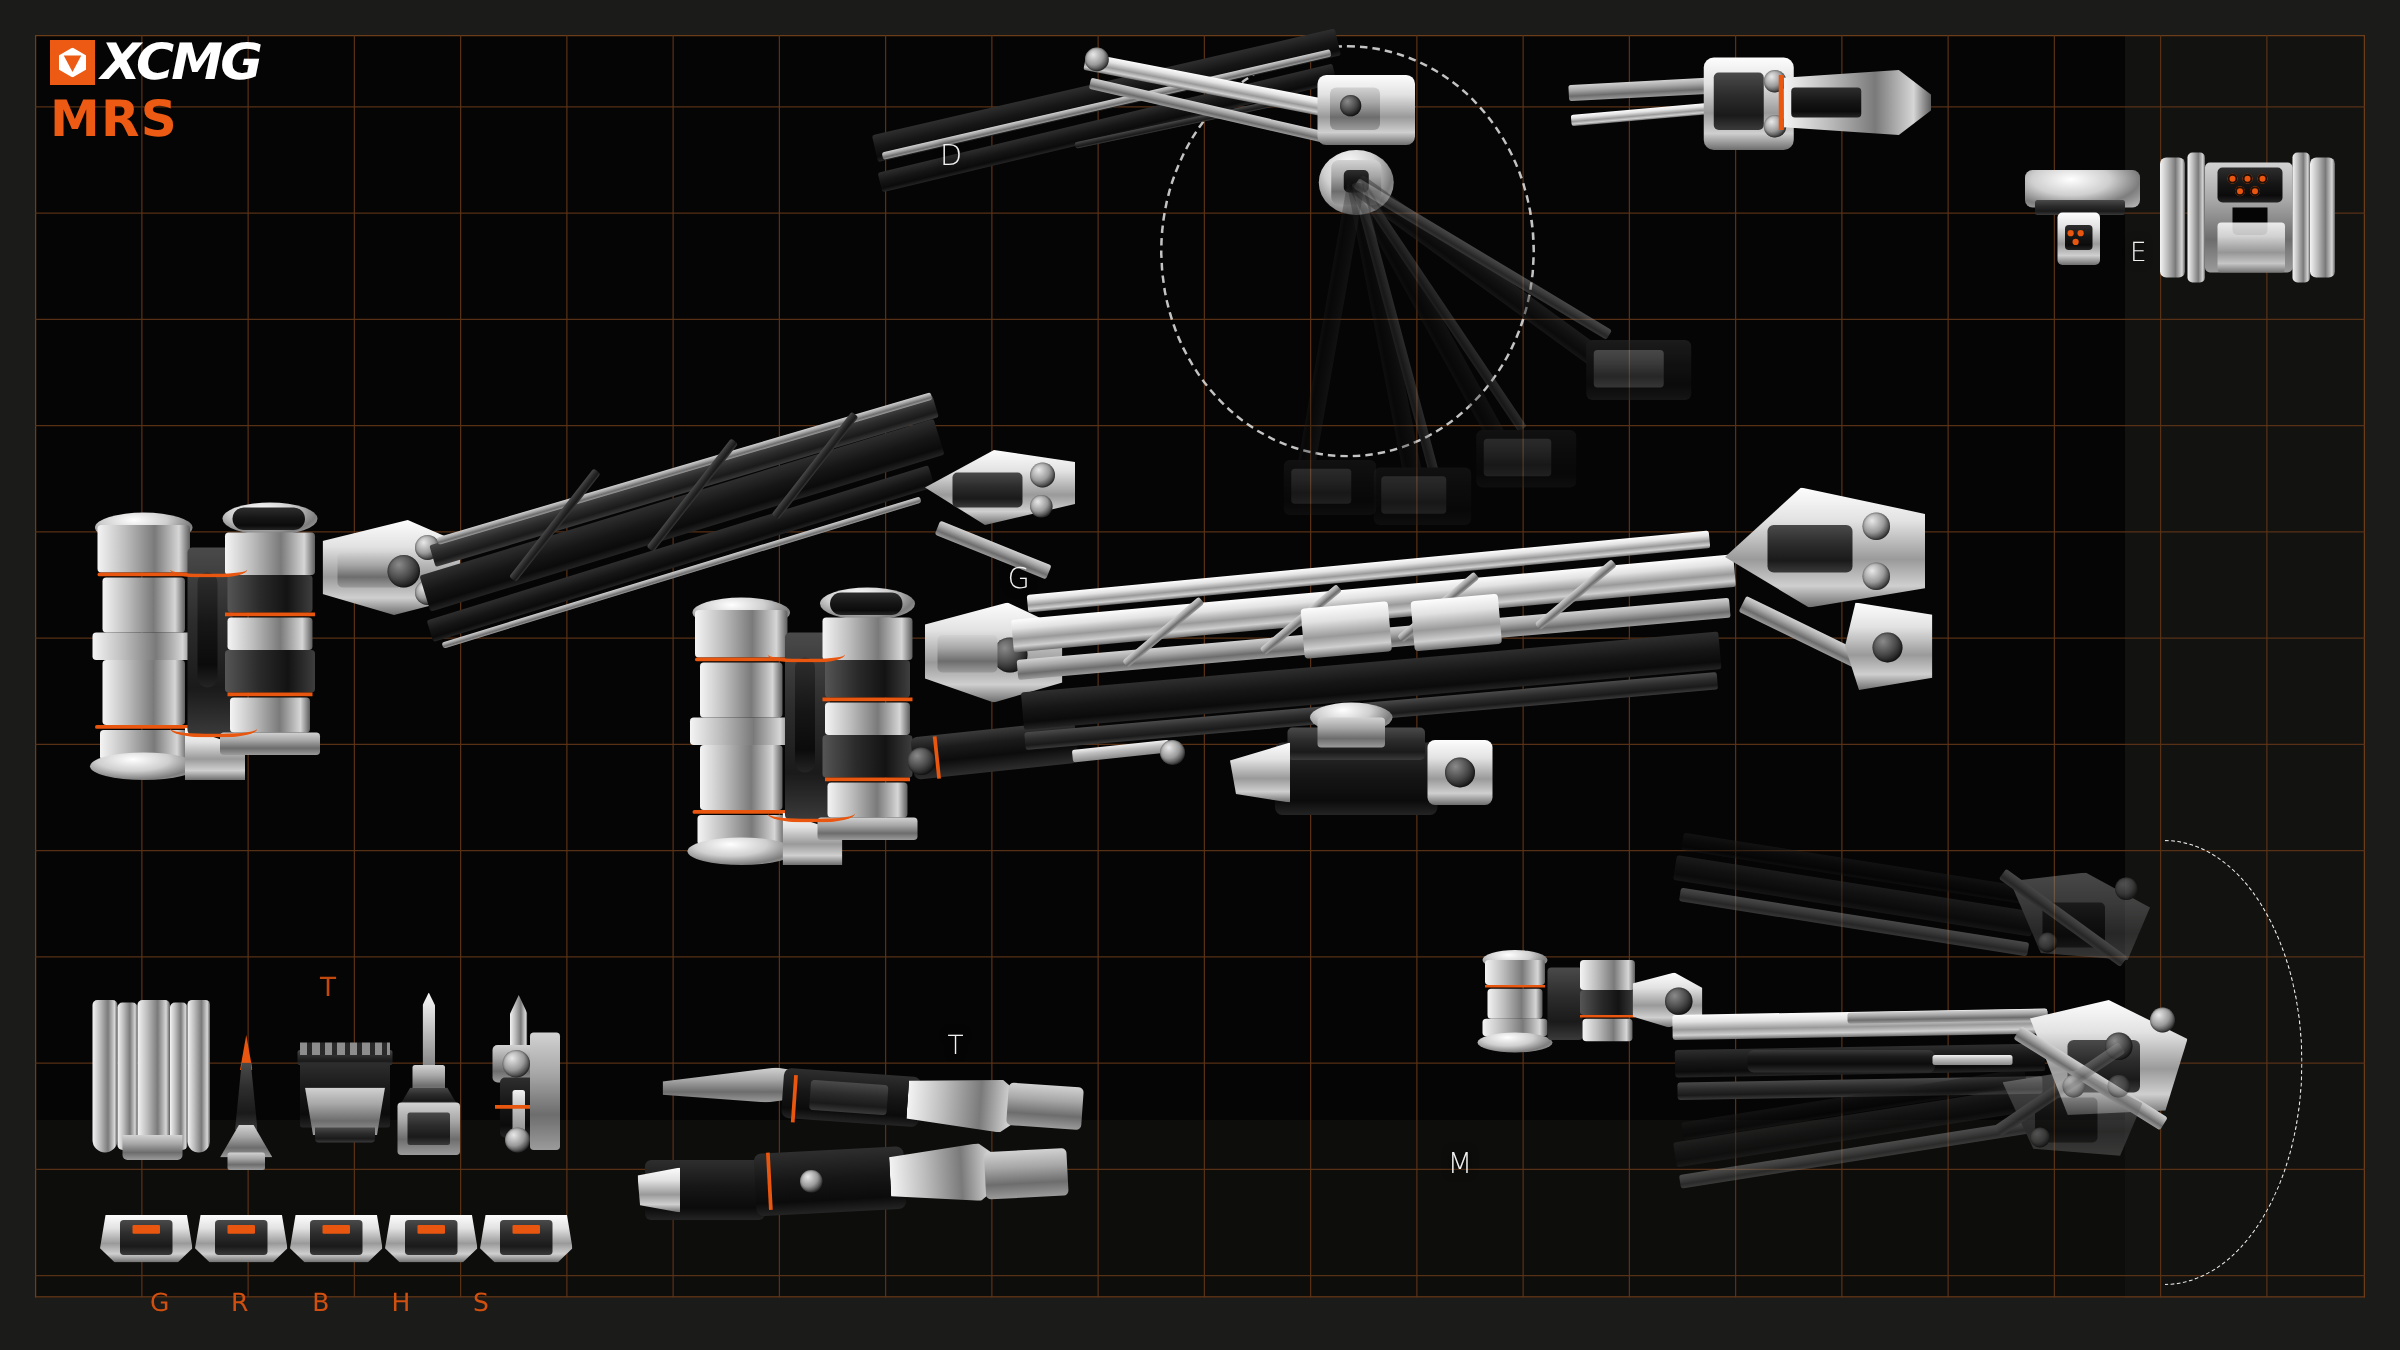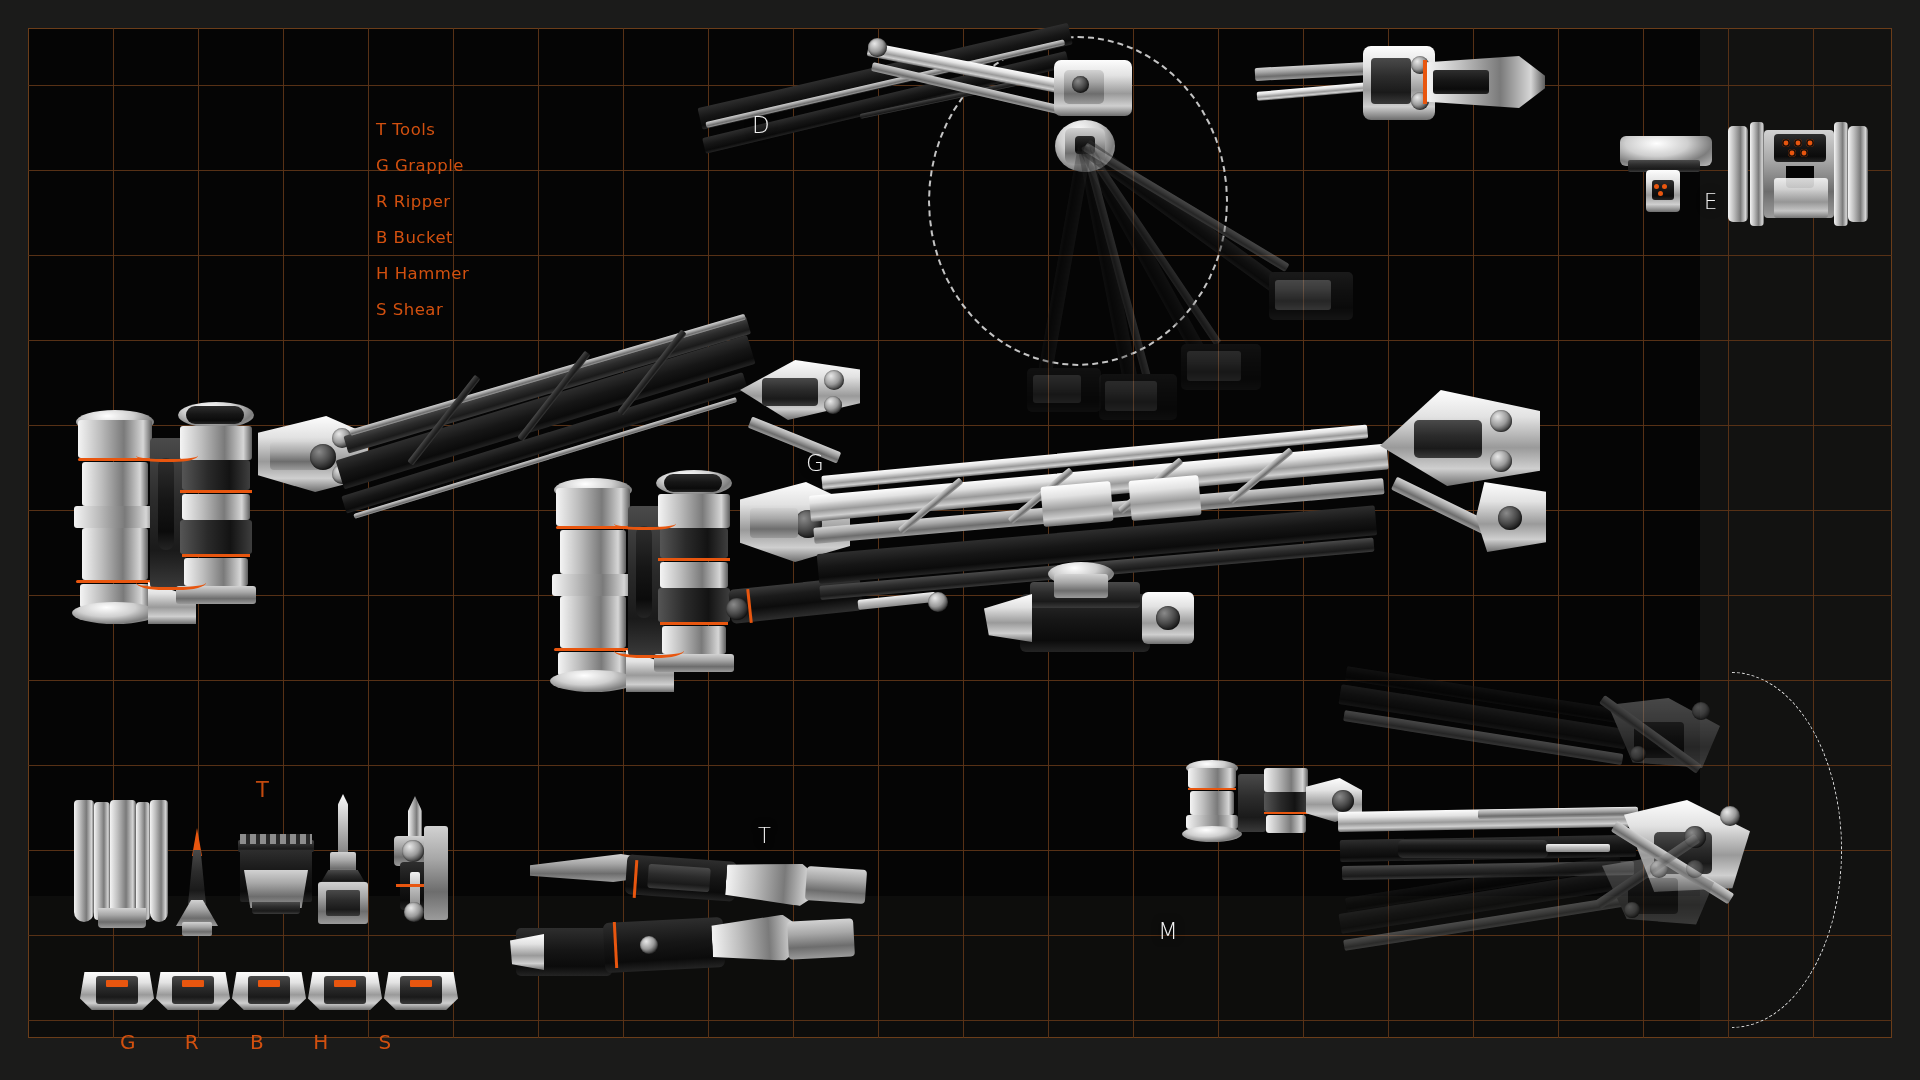--- a/index.html
+++ b/index.html
@@ -168,30 +168,33 @@
     <div class="gl-h" style="top:397px;"></div>
     <div class="gl-h" style="top:482px;"></div>
     <div class="gl-h" style="top:567px;"></div>
     <div class="gl-h" style="top:652px;"></div>
     <div class="gl-h" style="top:737px;"></div>
     <div class="gl-h" style="top:822px;"></div>
     <div class="gl-h" style="top:907px;"></div>
     <div class="gl-h" style="top:992px;"></div>
   </div>
 
-
-
-  <div class="legend-tools">
-    <div class="li">T Tools</div>
-    <div class="li">G Grapple</div>
-    <div class="li">R Ripper</div>
-    <div class="li">B Bucket</div>
-    <div class="li">H Hammer</div>
-    <div class="li">S Shear</div>
-  </div>
+  <div class="brand">
+    <div class="logo-row">
+      <div class="logo-mark">
+        <div class="hex">
+            <i></i>
+          </div>
+      </div>
+      <div class="logo-text">XCMG</div>
+    </div>
+    <div class="brand-sub">MRS</div>
+  </div>
+
+
 
   <div class="art" style="left:700px; top:20px; width:1000px; height:430px;">
 
     <div class="dashed-arc" style="left:228px; top:16px; width:300px; height:330px; border-color:#e6e6e6;
                 clip-path:polygon(0% 0%,100% 0%,100% 100%,0% 100%); opacity:.85;"></div>
 
     <div class="art" style="left:355px; top:100px;">
       <div class="disc" style="left:0;top:0;width:60px;height:52px;"></div>
       <div class="m-mid" style="position:absolute;left:10px;top:8px;width:40px;height:36px;border-radius:6px;"></div>
       <div class="m-black" style="position:absolute;left:20px;top:16px;width:20px;height:18px;border-radius:4px;"></div>

